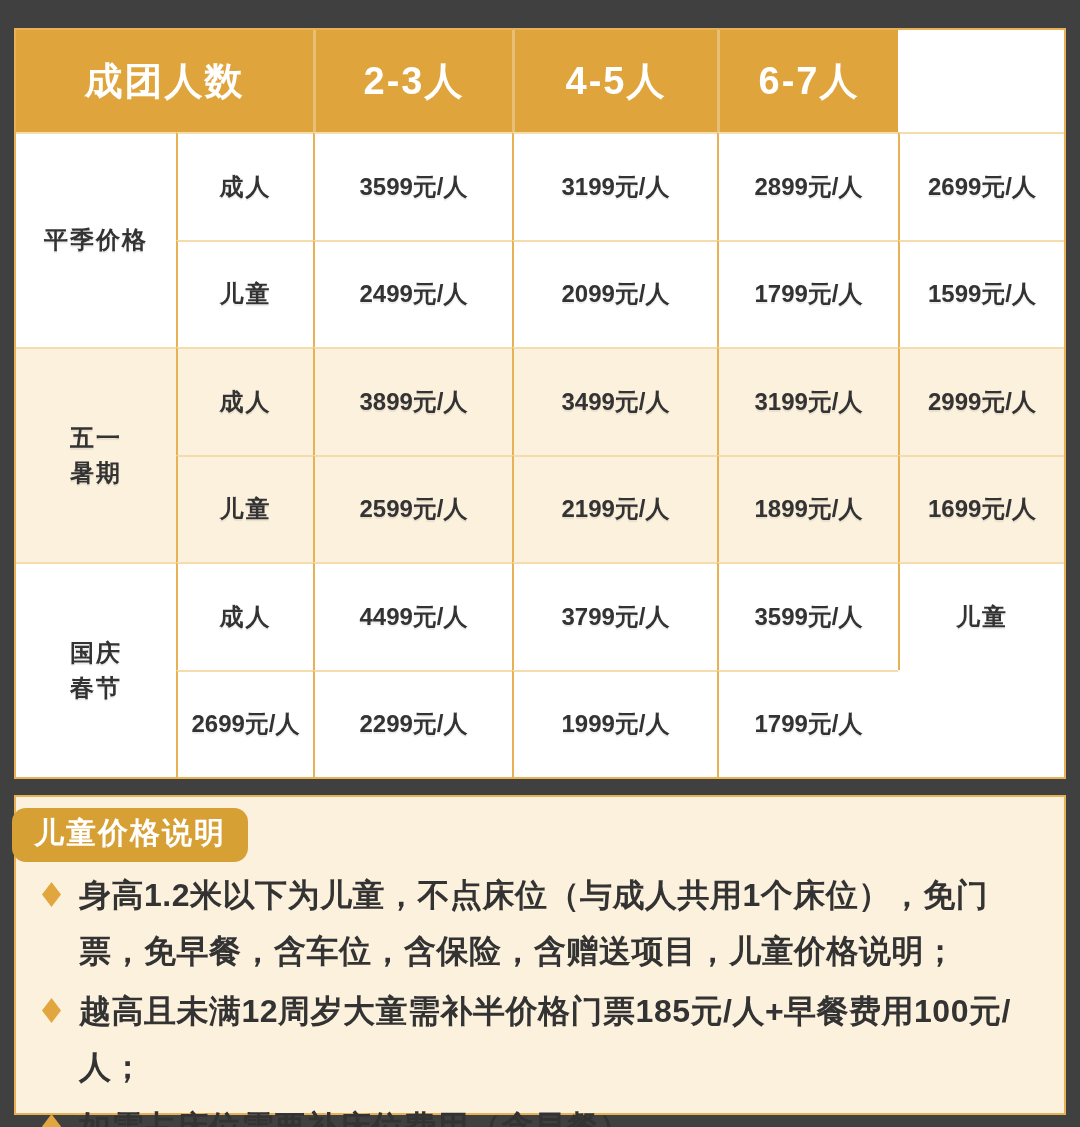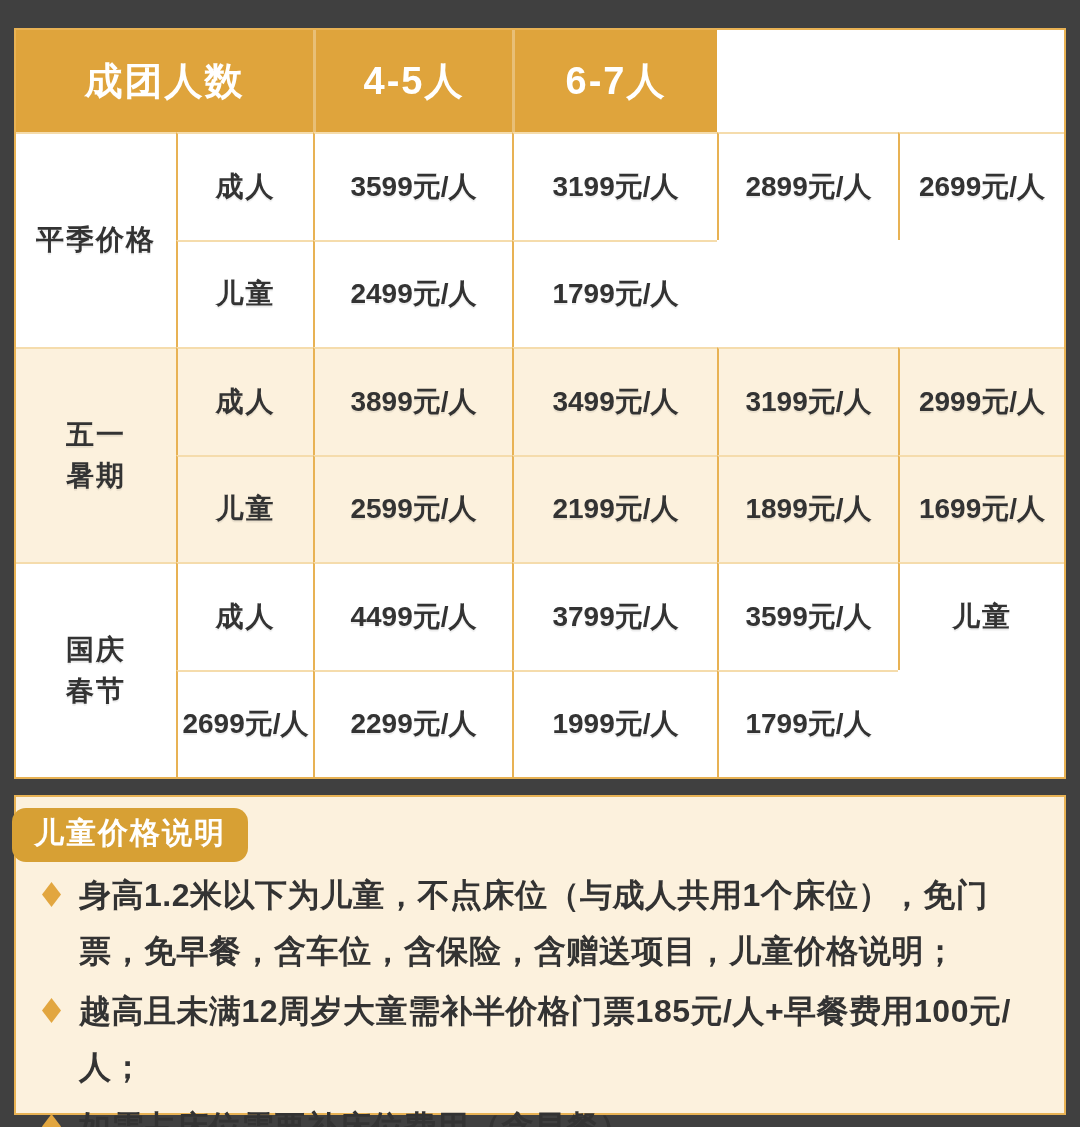--- a/index.html
+++ b/index.html
@@ -15,21 +15,21 @@
     border:2px solid #E8B254;
     background:#ffffff;
     box-sizing:content-box;
   }
   .cell{
     display:flex;align-items:center;justify-content:center;
     box-sizing:border-box;
     border-top:2px solid #F5DCAC;
     border-left:2px solid #E8B254;
     color:#333333;
-    font-size:28px;font-weight:700;
+    font-size:24px;font-weight:700;
     text-shadow:0 2px 1px rgba(0,0,0,0.08);
     text-align:center;
   }
   .c1{border-left:none;}
   .hd{
     background:#DFA43C;color:#ffffff;
     border-top:none;border-left:3px solid rgba(255,255,255,0.30);
     font-size:38px;font-weight:800;letter-spacing:2px;
     text-shadow:none;
   }
@@ -66,37 +66,40 @@
   }
 </style>
 </head>
 <body>
 
 <div class="page">
 
   <div class="price-table">
 
     <div class="cell hd c1 span2c">成团人数</div>
+    <div class="cell hd">2-3人</div>
     <div class="cell hd">4-5人</div>
     <div class="cell hd">6-7人</div>
 
     <div class="cell c1 span2r">
       <span class="season-lines">
           <span>平季价格</span>
         </span>
     </div>
     <div class="cell type-cell">成人</div>
     <div class="cell">3599元/人</div>
     <div class="cell">3199元/人</div>
     <div class="cell">2899元/人</div>
     <div class="cell">2699元/人</div>
 
     <div class="cell type-cell">儿童</div>
     <div class="cell">2499元/人</div>
+    <div class="cell">2099元/人</div>
     <div class="cell">1799元/人</div>
+    <div class="cell">1599元/人</div>
 
     <div class="cell c1 span2r bg-cream">
       <span class="season-lines">
         <span>五一</span>
         <span>暑期</span>
       </span>
     </div>
     <div class="cell type-cell bg-cream">成人</div>
     <div class="cell bg-cream">3899元/人</div>
     <div class="cell bg-cream">3499元/人</div>

